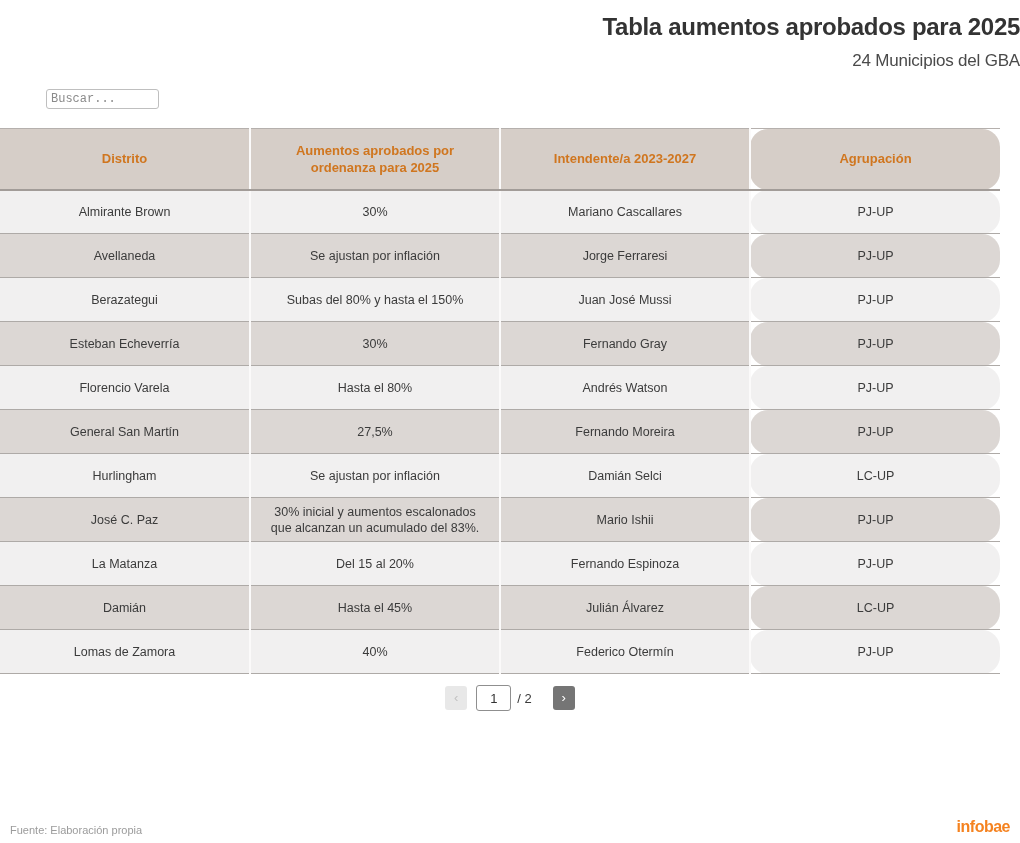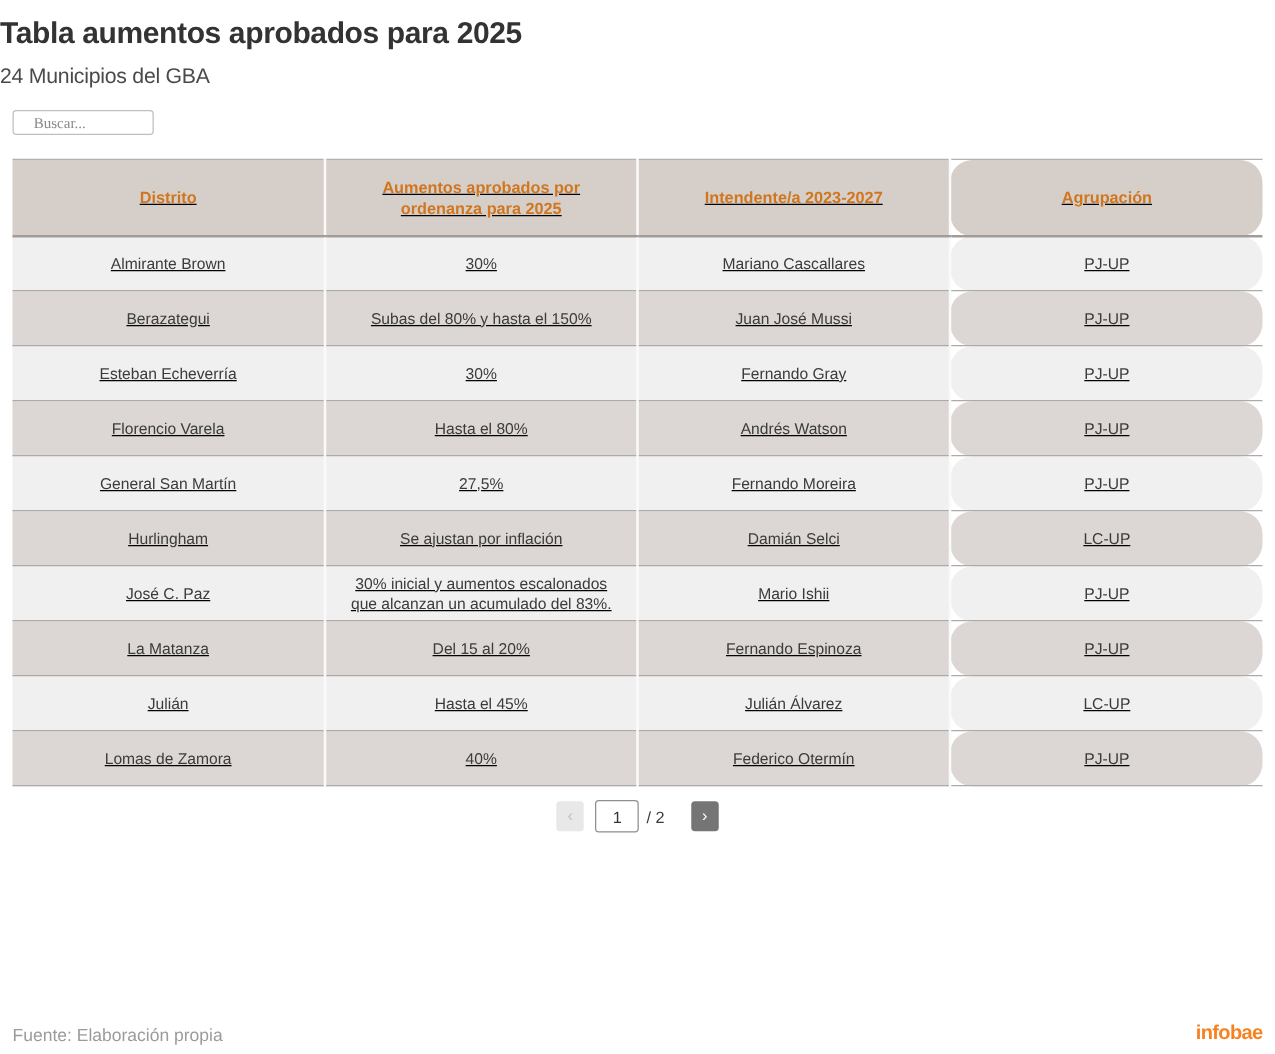--- a/index.html
+++ b/index.html
@@ -5,41 +5,42 @@
   * { box-sizing: border-box; margin: 0; padding: 0; }
   html, body {
     width: 1020px; height: 843px;
     background: #ffffff;
     font-family: "Liberation Sans", sans-serif;
     overflow: hidden;
     position: relative;
   }
   .page { width: 1020px; height: 843px; position: relative; }
 
-  .titles { text-align: left; padding-top: 13px; }
+  .titles { text-align: right; padding-top: 13px; }
   .title {
     font-size: 24px; font-weight: 700; color: #333333;
     letter-spacing: -0.3px;
   }
   .subtitle {
     font-size: 17px; font-weight: 400; color: #4a4a4a;
     margin-top: 10px; letter-spacing: -0.2px;
   }
 
   .controls { margin: 17px 10px 0 10px; }
   .search-input {
     width: 113px; height: 20px;
     border: 1px solid #bfbfbf; border-radius: 3px;
-    font-size: 12px; color: #444; padding: 0 16px;
-    font-family: Liberation Serif, serif;
+    font-size: 12px; color: #444; padding: 0 4px;
+    font-family: Liberation Mono, monospace;
     outline: none;
+    margin-left: 36px;
   }
   .search-input::placeholder { color: #8a8a8a; }
 
-  .table-wrap { margin: 19px 10px 0 10px; text-decoration: underline; }
+  .table-wrap { margin: 19px 10px 0 0; }
   table.data {
     width: 1000px; table-layout: fixed; border-collapse: collapse;
     border-top: 1px solid #b5b0ad;
   }
   table.data th, table.data td {
     width: 25%;
     text-align: center; vertical-align: middle;
     border-right: 2px solid #fbfafa;
     padding: 5px 12px;
   }
@@ -84,21 +85,21 @@
     font-family: "Liberation Sans", sans-serif;
     outline: none;
   }
   .page-total { font-size: 13px; color: #3b3b3b; margin-left: -3px; }
 
   .footer {
     position: absolute; left: 0; bottom: 7px;
     width: 1020px; padding: 0 10px;
     display: flex; align-items: flex-end; justify-content: space-between;
   }
-  .source { font-size: 14px; color: #9b9b9b; }
+  .source { font-size: 11px; color: #9b9b9b; }
   .brand {
     font-size: 16px; font-weight: 700; color: #f5821f;
     letter-spacing: -0.5px;
   }
 </style>
 </head>
 <body>
 
 <div class="page">
 
@@ -122,20 +123,26 @@
           </tr>
       </thead>
       <tbody>
           <tr>
             <td>Almirante Brown</td>
             <td>30%</td>
             <td>Mariano Cascallares</td>
             <td>PJ-UP</td>
           </tr>
           <tr>
+            <td>Avellaneda</td>
+            <td>Se ajustan por inflación</td>
+            <td>Jorge Ferraresi</td>
+            <td>PJ-UP</td>
+          </tr>
+          <tr>
             <td>Berazategui</td>
             <td>Subas del 80% y hasta el 150%</td>
             <td>Juan José Mussi</td>
             <td>PJ-UP</td>
           </tr>
           <tr>
             <td>Esteban Echeverría</td>
             <td>30%</td>
             <td>Fernando Gray</td>
             <td>PJ-UP</td>
@@ -164,21 +171,21 @@
             <td>Mario Ishii</td>
             <td>PJ-UP</td>
           </tr>
           <tr>
             <td>La Matanza</td>
             <td>Del 15 al 20%</td>
             <td>Fernando Espinoza</td>
             <td>PJ-UP</td>
           </tr>
           <tr>
-            <td>Julián</td>
+            <td>Damián</td>
             <td>Hasta el 45%</td>
             <td>Julián Álvarez</td>
             <td>LC-UP</td>
           </tr>
           <tr>
             <td>Lomas de Zamora</td>
             <td>40%</td>
             <td>Federico Otermín</td>
             <td>PJ-UP</td>
           </tr>

